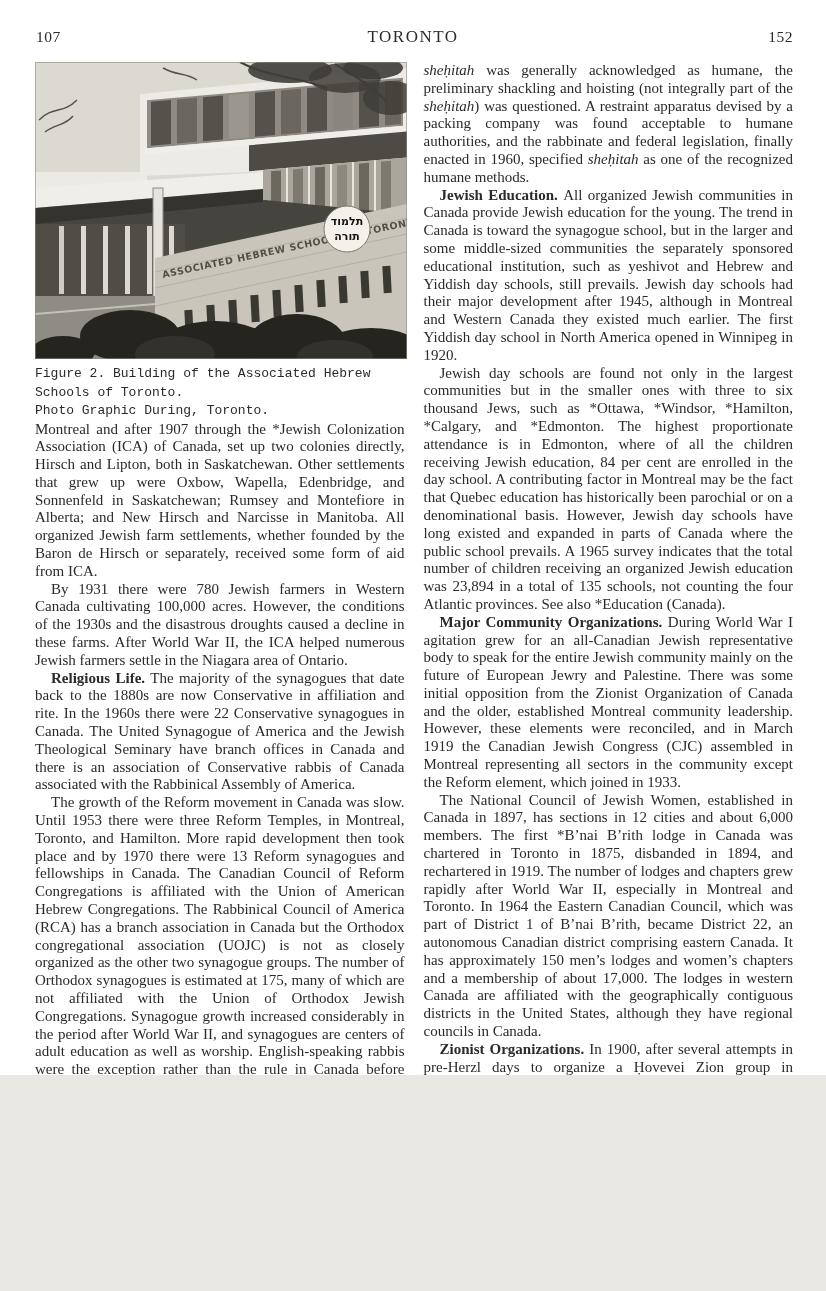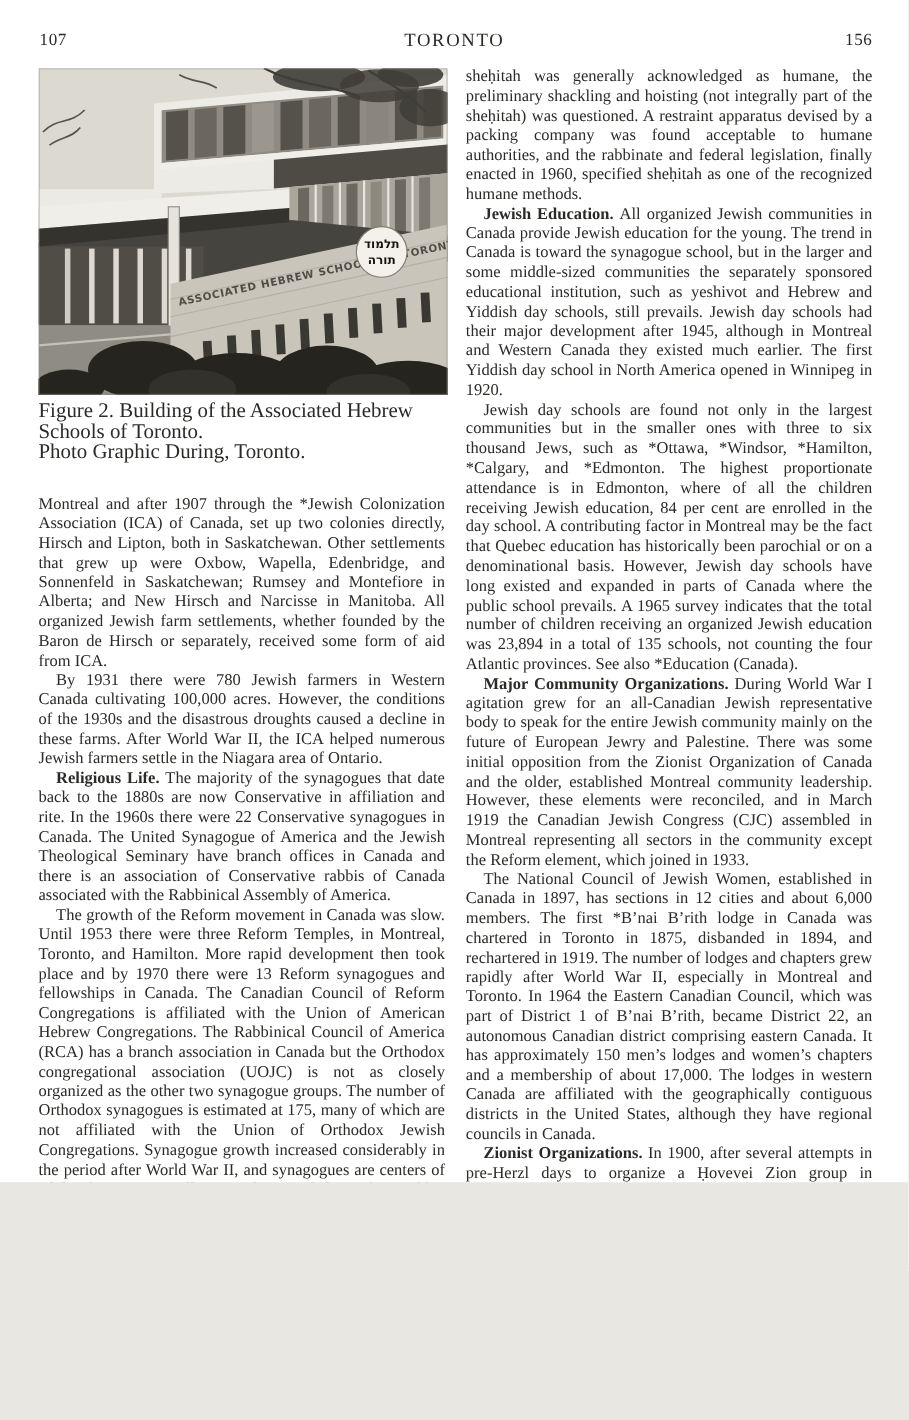--- a/index.html
+++ b/index.html
@@ -19,41 +19,41 @@
     text-align:center;font-size:17px;letter-spacing:1.5px;
   }
   .cols{
     position:absolute;top:62px;left:35px;right:33px;
     display:flex;gap:19px;
   }
   .col{flex:1;min-width:0;}
   .photo-wrap{width:100%;line-height:0;}
   .photo-wrap svg{display:block;}
   .caption{
-    margin-top:6px;margin-bottom:30px;
-    font-size:19px;line-height:18.5px;color:#2b2a27;
+    margin-top:6px;
+    font-size:13px;line-height:18.5px;color:#2b2a27;font-family:Liberation Mono, monospace;
   }
   .para{
     margin:0;text-align:justify;
     font-size:15px;line-height:17.8px;
     color:#2b2a27;
   }
   .para.indent{text-indent:16px;}
   .rb{font-weight:bold;}
-  .ri{}
+  .ri{font-style:italic;}
   .rn{}
 </style>
 </head>
 <body>
 
 <div class="page">
 
   <div class="hdr-num left">107</div>
   <div class="hdr-title">TORONTO</div>
-  <div class="hdr-num right">156</div>
+  <div class="hdr-num right">152</div>
 
   <div class="cols">
 
     <div class="col">
 
       <div class="photo-wrap">
         <svg width="372" height="297" viewBox="0 0 372 297" xmlns="http://www.w3.org/2000/svg">
 
           <rect x="0" y="0" width="372" height="297" fill="#dcd9d1"></rect>
 

